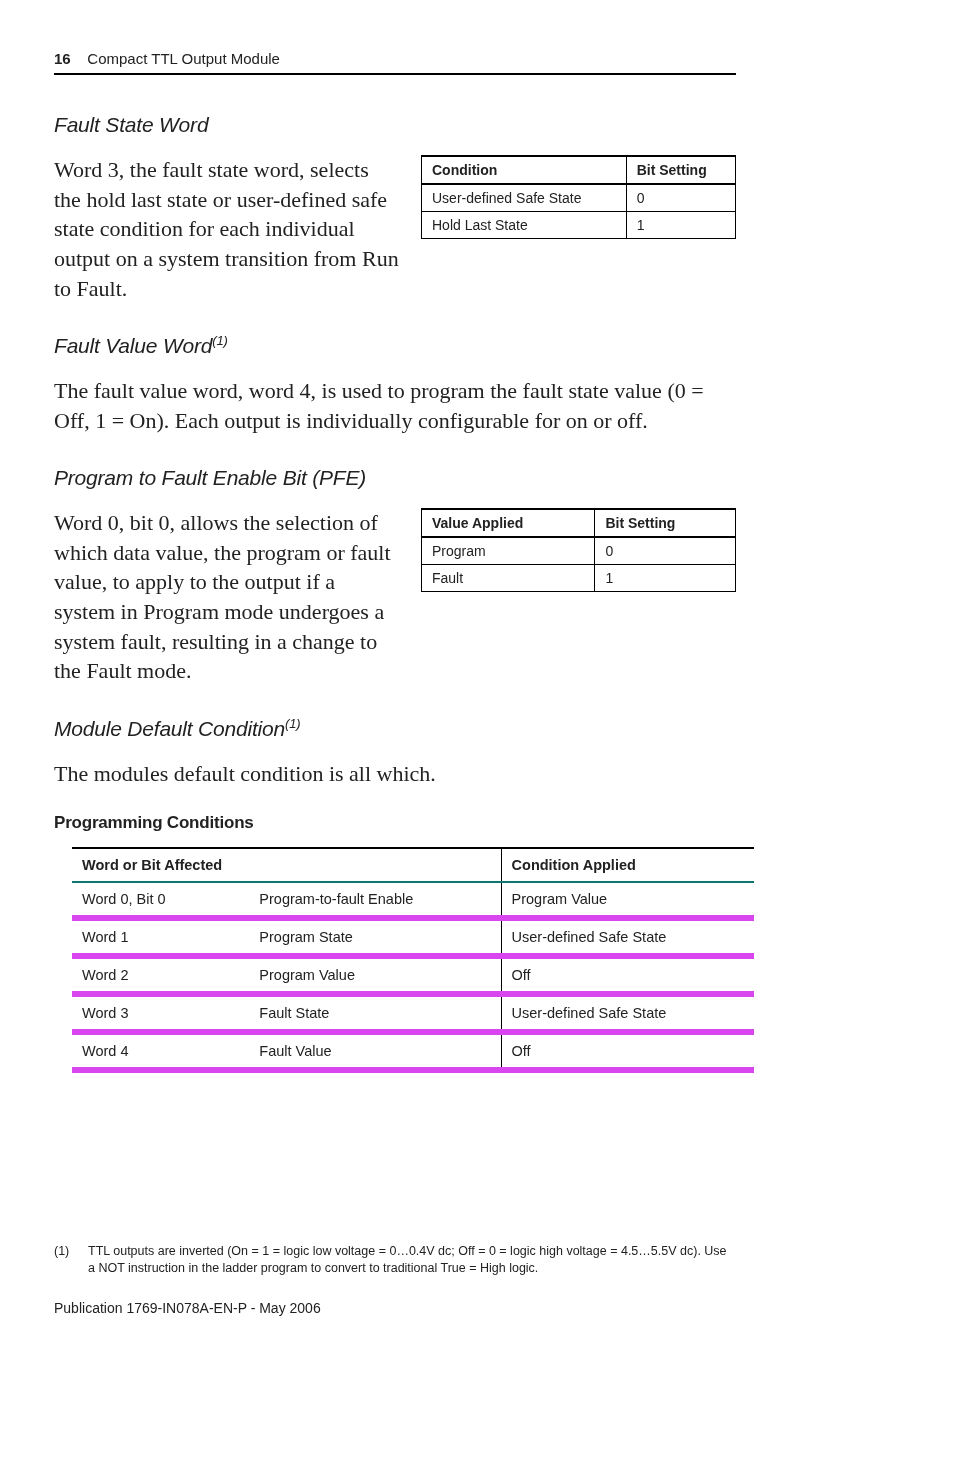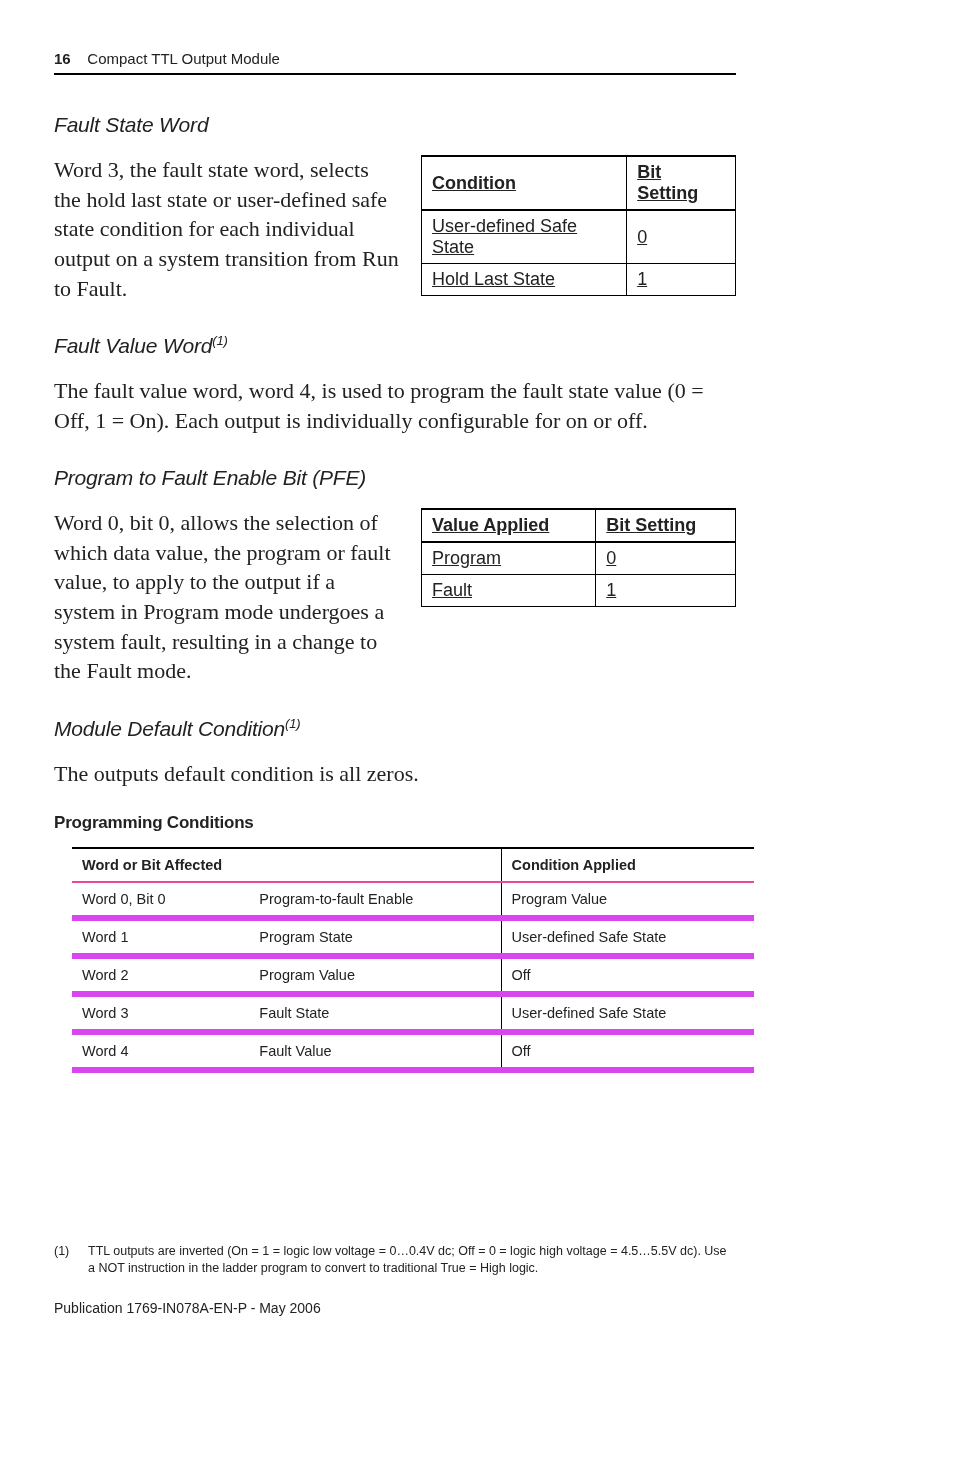--- a/index.html
+++ b/index.html
@@ -63,22 +63,21 @@
     font-family: Arial, Helvetica, sans-serif;
     font-weight: bold;
     font-size: 17px;
     margin: 8px 0 14px 0;
     letter-spacing: -0.2px;
   }
   table.kv {
     width: 100%;
     border-collapse: collapse;
     font-family: "Helvetica Neue", Arial, sans-serif;
-    font-size: 18px;
-    text-decoration: underline;
+    font-size: 14px;
   }
   table.kv th, table.kv td {
     border: 1px solid #000;
     padding: 5px 10px;
     text-align: left;
     font-weight: 300;
   }
   table.kv th {
     font-weight: bold;
     border-top: 2px solid #000;
@@ -97,21 +96,21 @@
   }
   table.wide th, table.wide td {
     border-bottom: 6px solid #d946ef;
     padding: 8px 10px;
     text-align: left;
     font-weight: 400;
   }
   table.wide th {
     font-weight: bold;
     border-top: 2px solid #000;
-    border-bottom: 2px solid #ec4899;
+    border-bottom: 2px solid #0f766e;
   }
   table.wide td.rcell, table.wide th.rcell {
     border-left: 1px solid #000;
   }
 
   .footnote {
     font-family: "Helvetica Neue", Arial, sans-serif;
     font-size: 12.5px;
     line-height: 1.35;
     font-weight: 300;
@@ -190,21 +189,21 @@
         <tr>
           <td>Fault</td>
           <td>1</td>
         </tr>
       </tbody>
         </table>
     </div>
   </div>
 
   <h3 class="section"><span>Module Default Condition</span><sup>(1)</sup></h3>
-  <p class="body" style="margin-bottom:24px;">The outputs default condition is all zeros.</p>
+  <p class="body" style="margin-bottom:24px;">The modules default condition is all which.</p>
 
   <h4 class="subtitle">Programming Conditions</h4>
   <table class="wide">
     <tbody>
         <tr>
       <th colspan="2">Word or Bit Affected</th>
       <th class="rcell">Condition Applied</th>
     </tr>
     <tr>
       <td style="width:26%;">Word 0, Bit 0</td>

